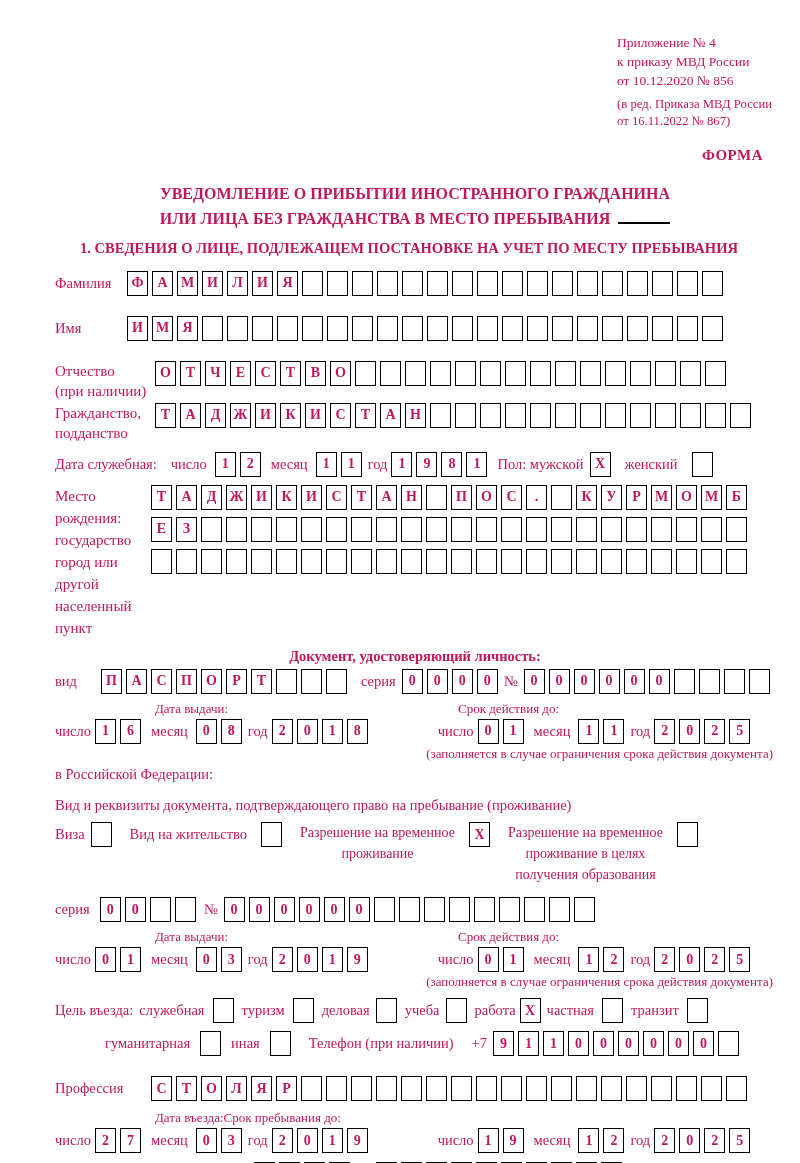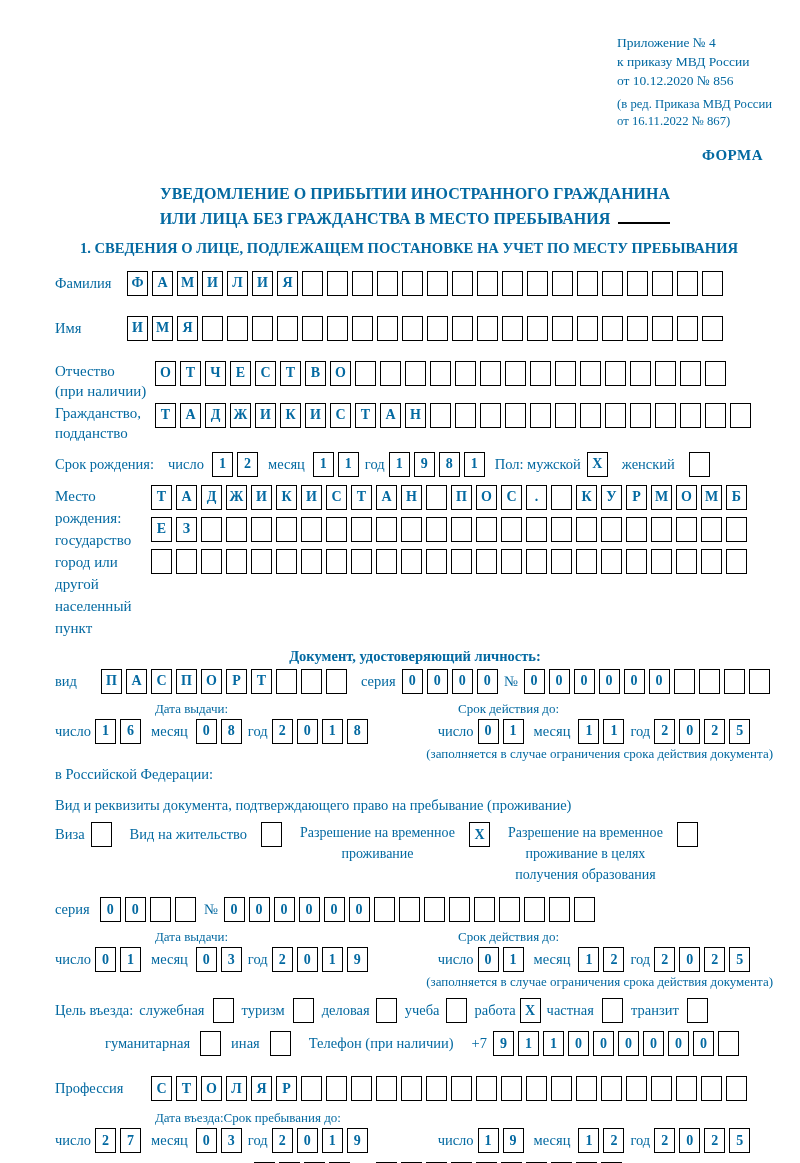--- a/index.html
+++ b/index.html
@@ -1,16 +1,16 @@
 <!DOCTYPE html>
 <html><head>
 <meta charset="utf-8">
 <style>
   html,body{margin:0;padding:0;background:#fff;}
-  .page{position:relative;width:800px;height:1163px;background:#fff;color:#0369a1;
+  .page{position:relative;width:800px;height:1163px;background:#fff;color:#be185d;
         font-family:"Liberation Serif","DejaVu Serif",serif;box-sizing:border-box;
         padding:34px 25px 0 55px;overflow:hidden;}
   .apx{margin-left:562px;font-size:13.5px;line-height:1.4;}
   .apx .small{font-size:12.7px;}
   .apx .gap{margin-top:5px;}
   .forma{text-align:right;padding-right:12px;font-weight:bold;font-size:15px;margin-top:16px;letter-spacing:.5px;}
   .title{text-align:center;font-weight:bold;font-size:16px;line-height:1.55;margin-top:18px;}
   .blank{display:inline-block;width:52px;border-bottom:2px solid #000;height:14px;margin-left:8px;}
   .sechead{font-weight:bold;font-size:14.6px;margin-top:8px;text-align:center;margin-left:-12px;white-space:nowrap;}
   .frow{display:flex;align-items:flex-start;margin-top:20px;}
@@ -172,21 +172,21 @@
         <span class="cell"></span>
         <span class="cell"></span>
         <span class="cell"></span>
         <span class="cell"></span>
         <span class="cell"></span>
         <span class="cell"></span>
       </span>
   </div>
 
   <div class="frow vc" style="margin-top:9px">
-    <span class="lbl">Срок рождения:</span>
+    <span class="lbl">Дата служебная:</span>
     <span class="lbl ml14">число</span>
     <span class="cells ml8">
         <span class="cell">1</span>
         <span class="cell">2</span>
       </span>
     <span class="lbl ml10">месяц</span>
     <span class="cells ml8">
         <span class="cell">1</span>
         <span class="cell">1</span>
       </span>

